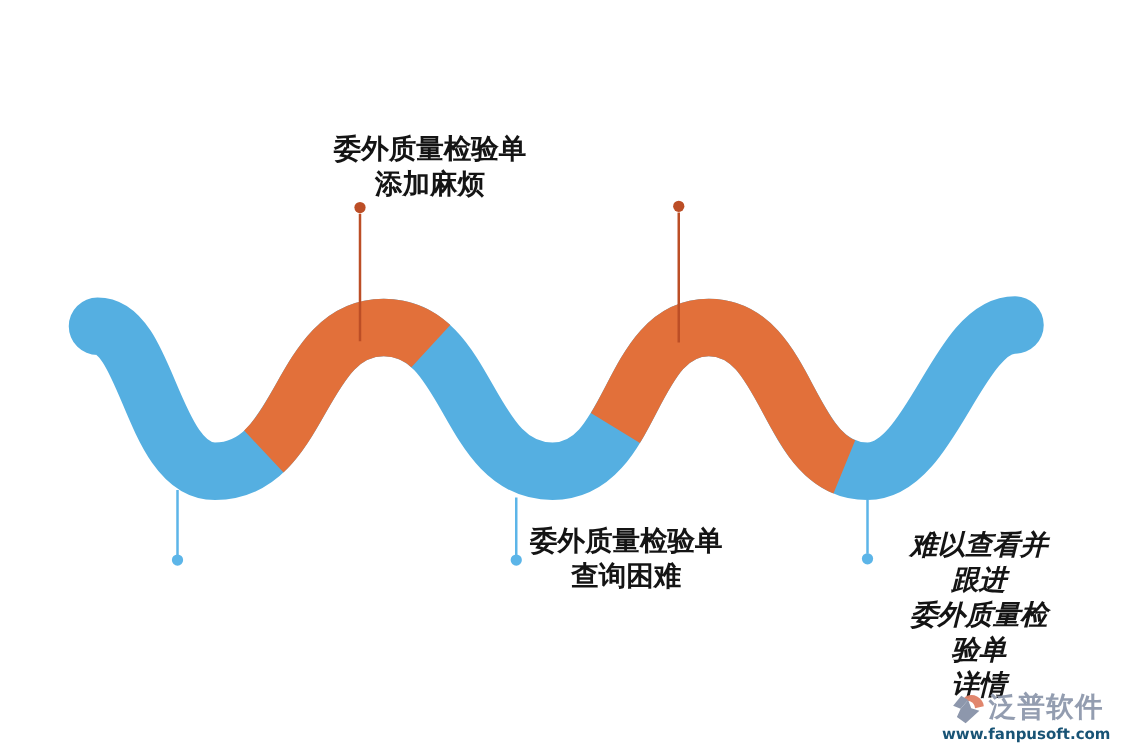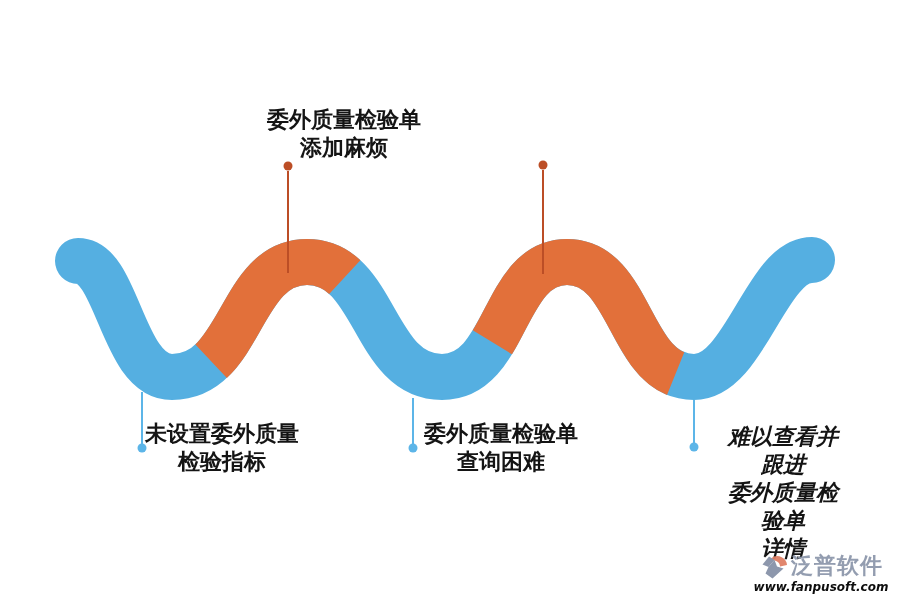--- a/index.html
+++ b/index.html
@@ -69,33 +69,31 @@
       <line class="stem" x1="413" y1="398" x2="413" y2="444" stroke="#5CB5E8"></line>
       <circle cx="413" cy="448" r="4.5" fill="#5CB5E8"></circle>
 
       <line class="stem" x1="694" y1="400" x2="694" y2="443" stroke="#5CB5E8"></line>
       <circle cx="694" cy="447" r="4.5" fill="#5CB5E8"></circle>
     </g>
   </svg>
 
   <div class="callout c1">委外质量检验单
 添加麻烦</div>
-  <div class="callout c3">未设置委外质量
-检验指标</div>
   <div class="callout c4">委外质量检验单
 查询困难</div>
   <div class="callout c5">难以查看并跟进
 委外质量检验单
 详情</div>
 
   <div class="logo">
     <div class="logo-row">
       <svg width="30" height="28" viewBox="0 0 30 28">
         <path d="M12 6.5 C16 2.5 23 3.5 26.5 8.5 C27.5 10 28 11.5 28 13 L21 14.5 C21 11 18 8.5 14.5 8.5 Z" fill="#E08066"></path>
         <path d="M3.5 12.5 L10 4.5 L15.5 8 L9.5 15 Z" fill="#8792A8"></path>
         <path d="M9.5 15 L15.5 8 L18 14.5 L24.5 16.5 L13.5 26.5 L6.5 21.5 Z" fill="#8792A8"></path>
       </svg>
       <span class="logo-name" style="color: rgb(142, 152, 172);">泛普软件</span>
     </div>
-    <div class="logo-url" style="color: #000000; font-style: italic;">www.fanpusoft.com</div>
+    <div class="logo-url" style="color: #0c4a6e;">www.fanpusoft.com</div>
   </div>
 
 </div>
 
 </body></html>

